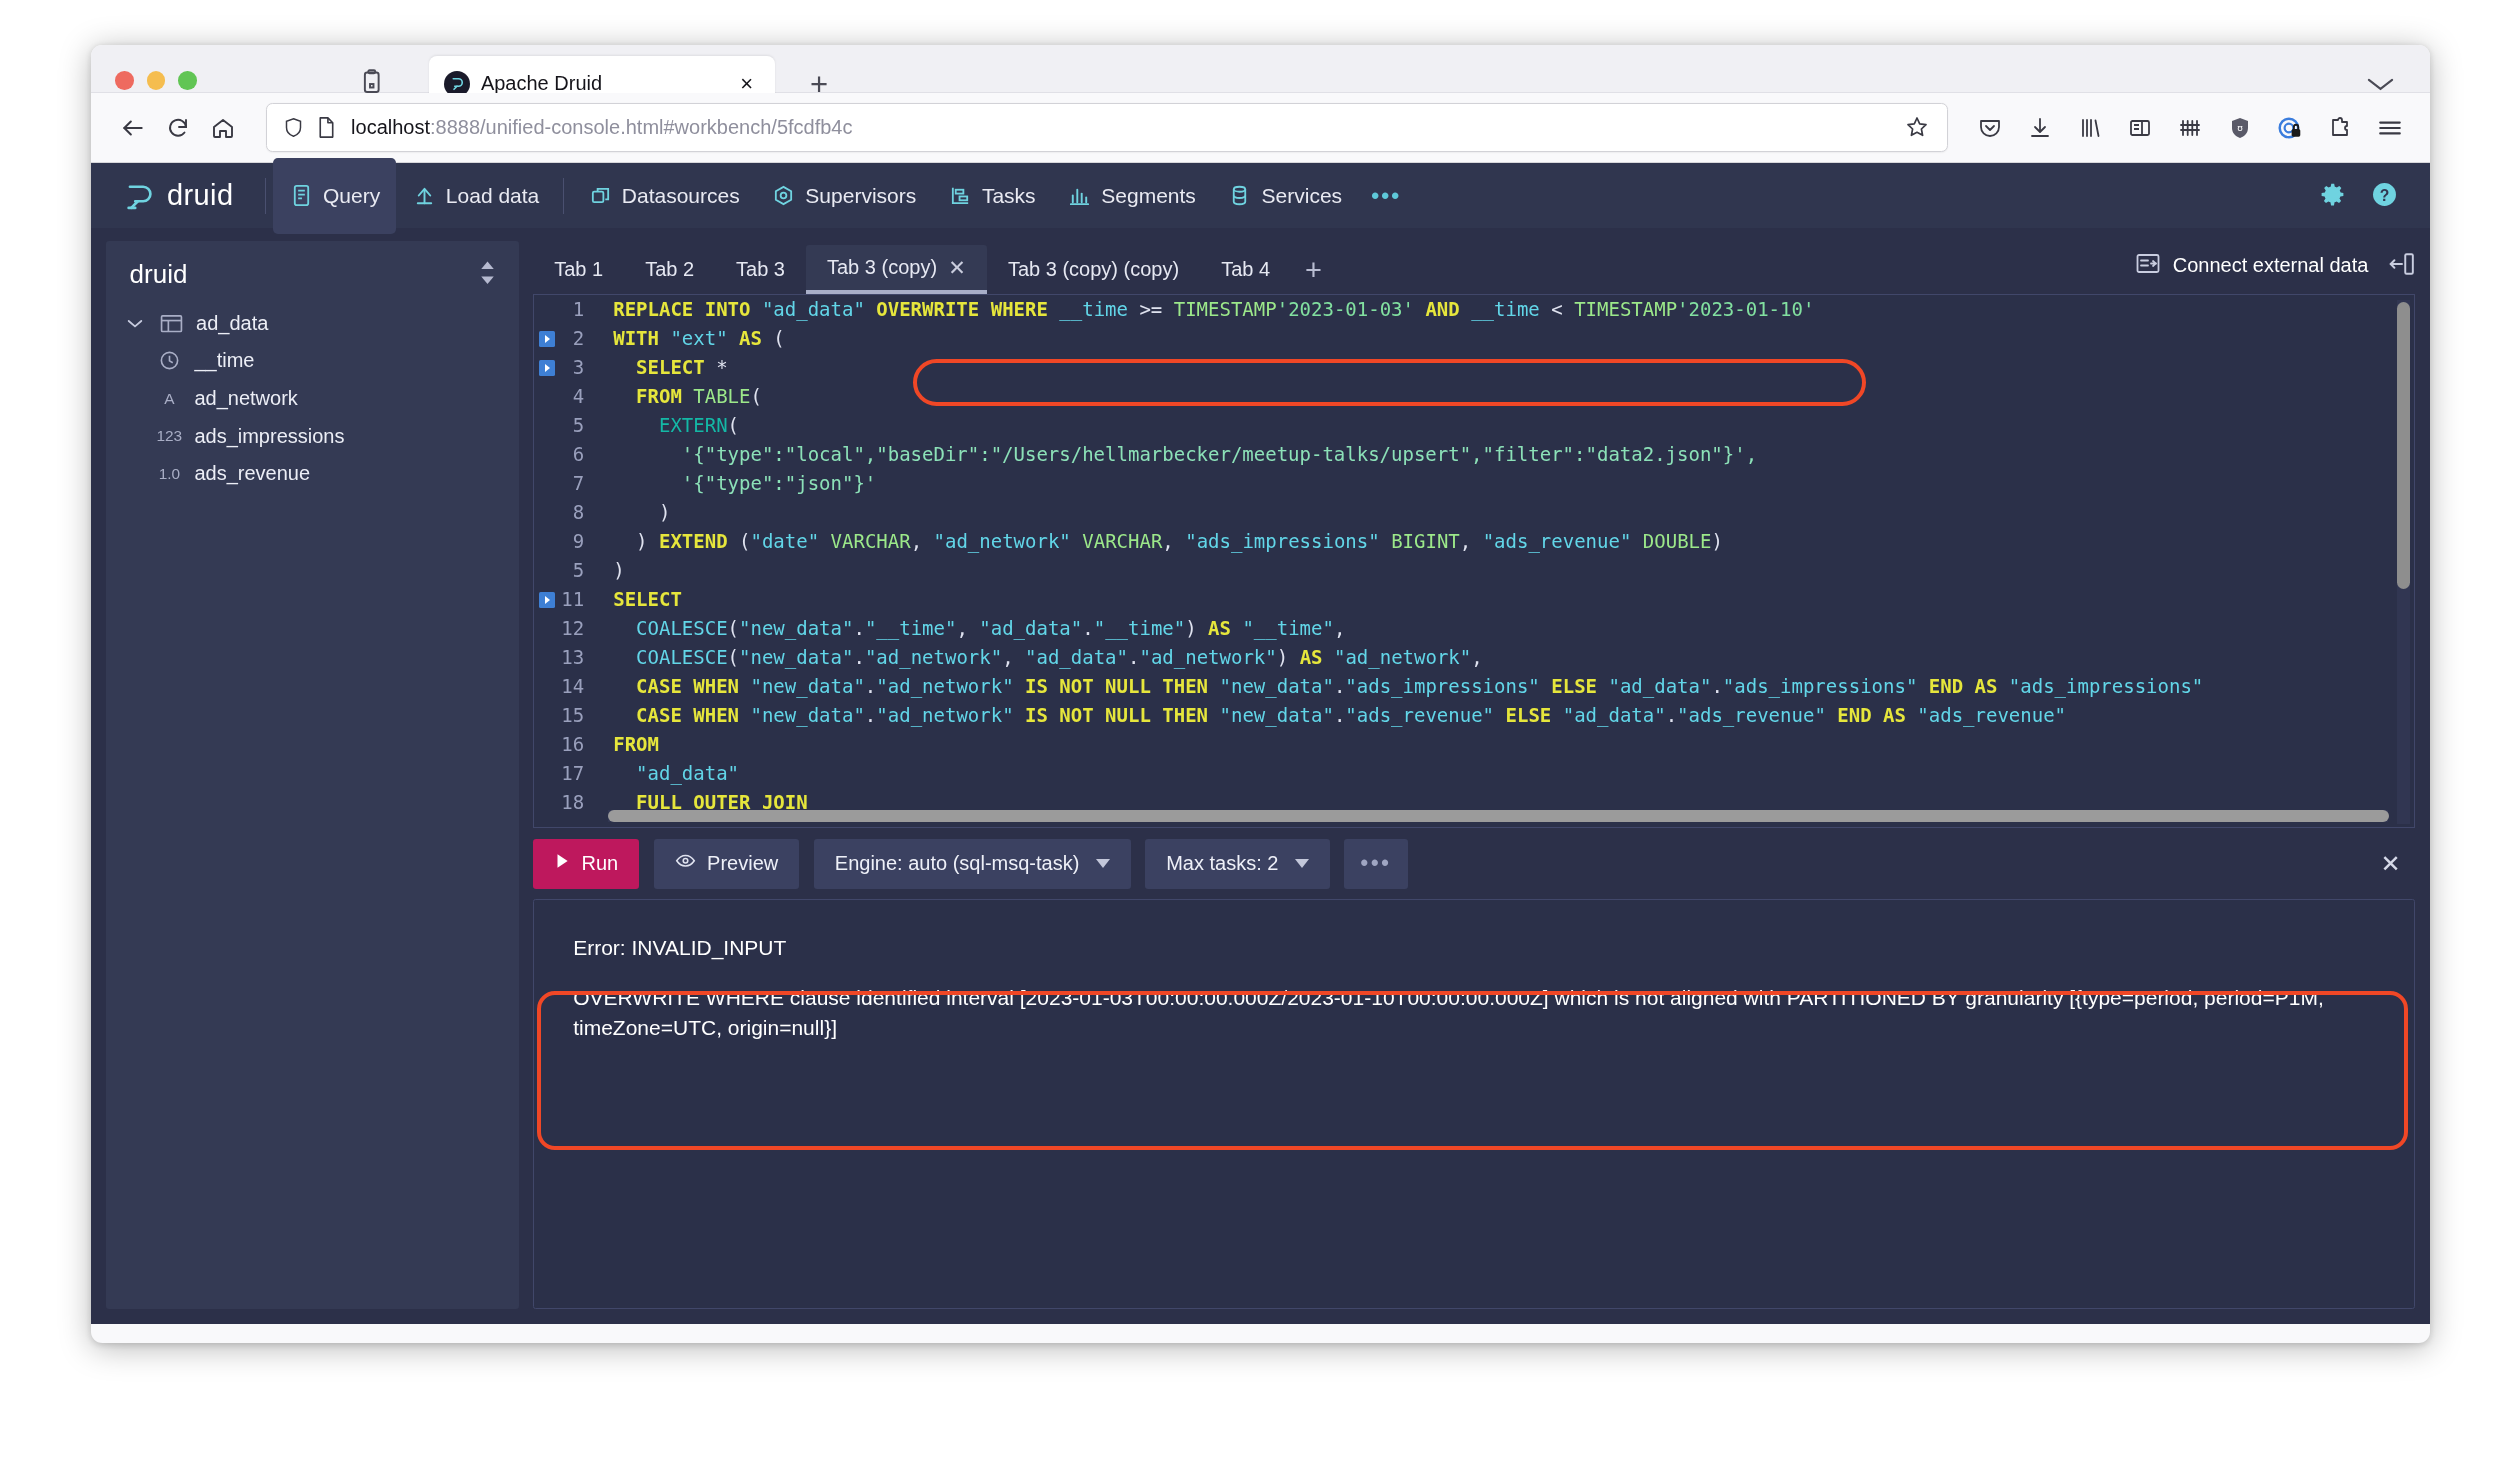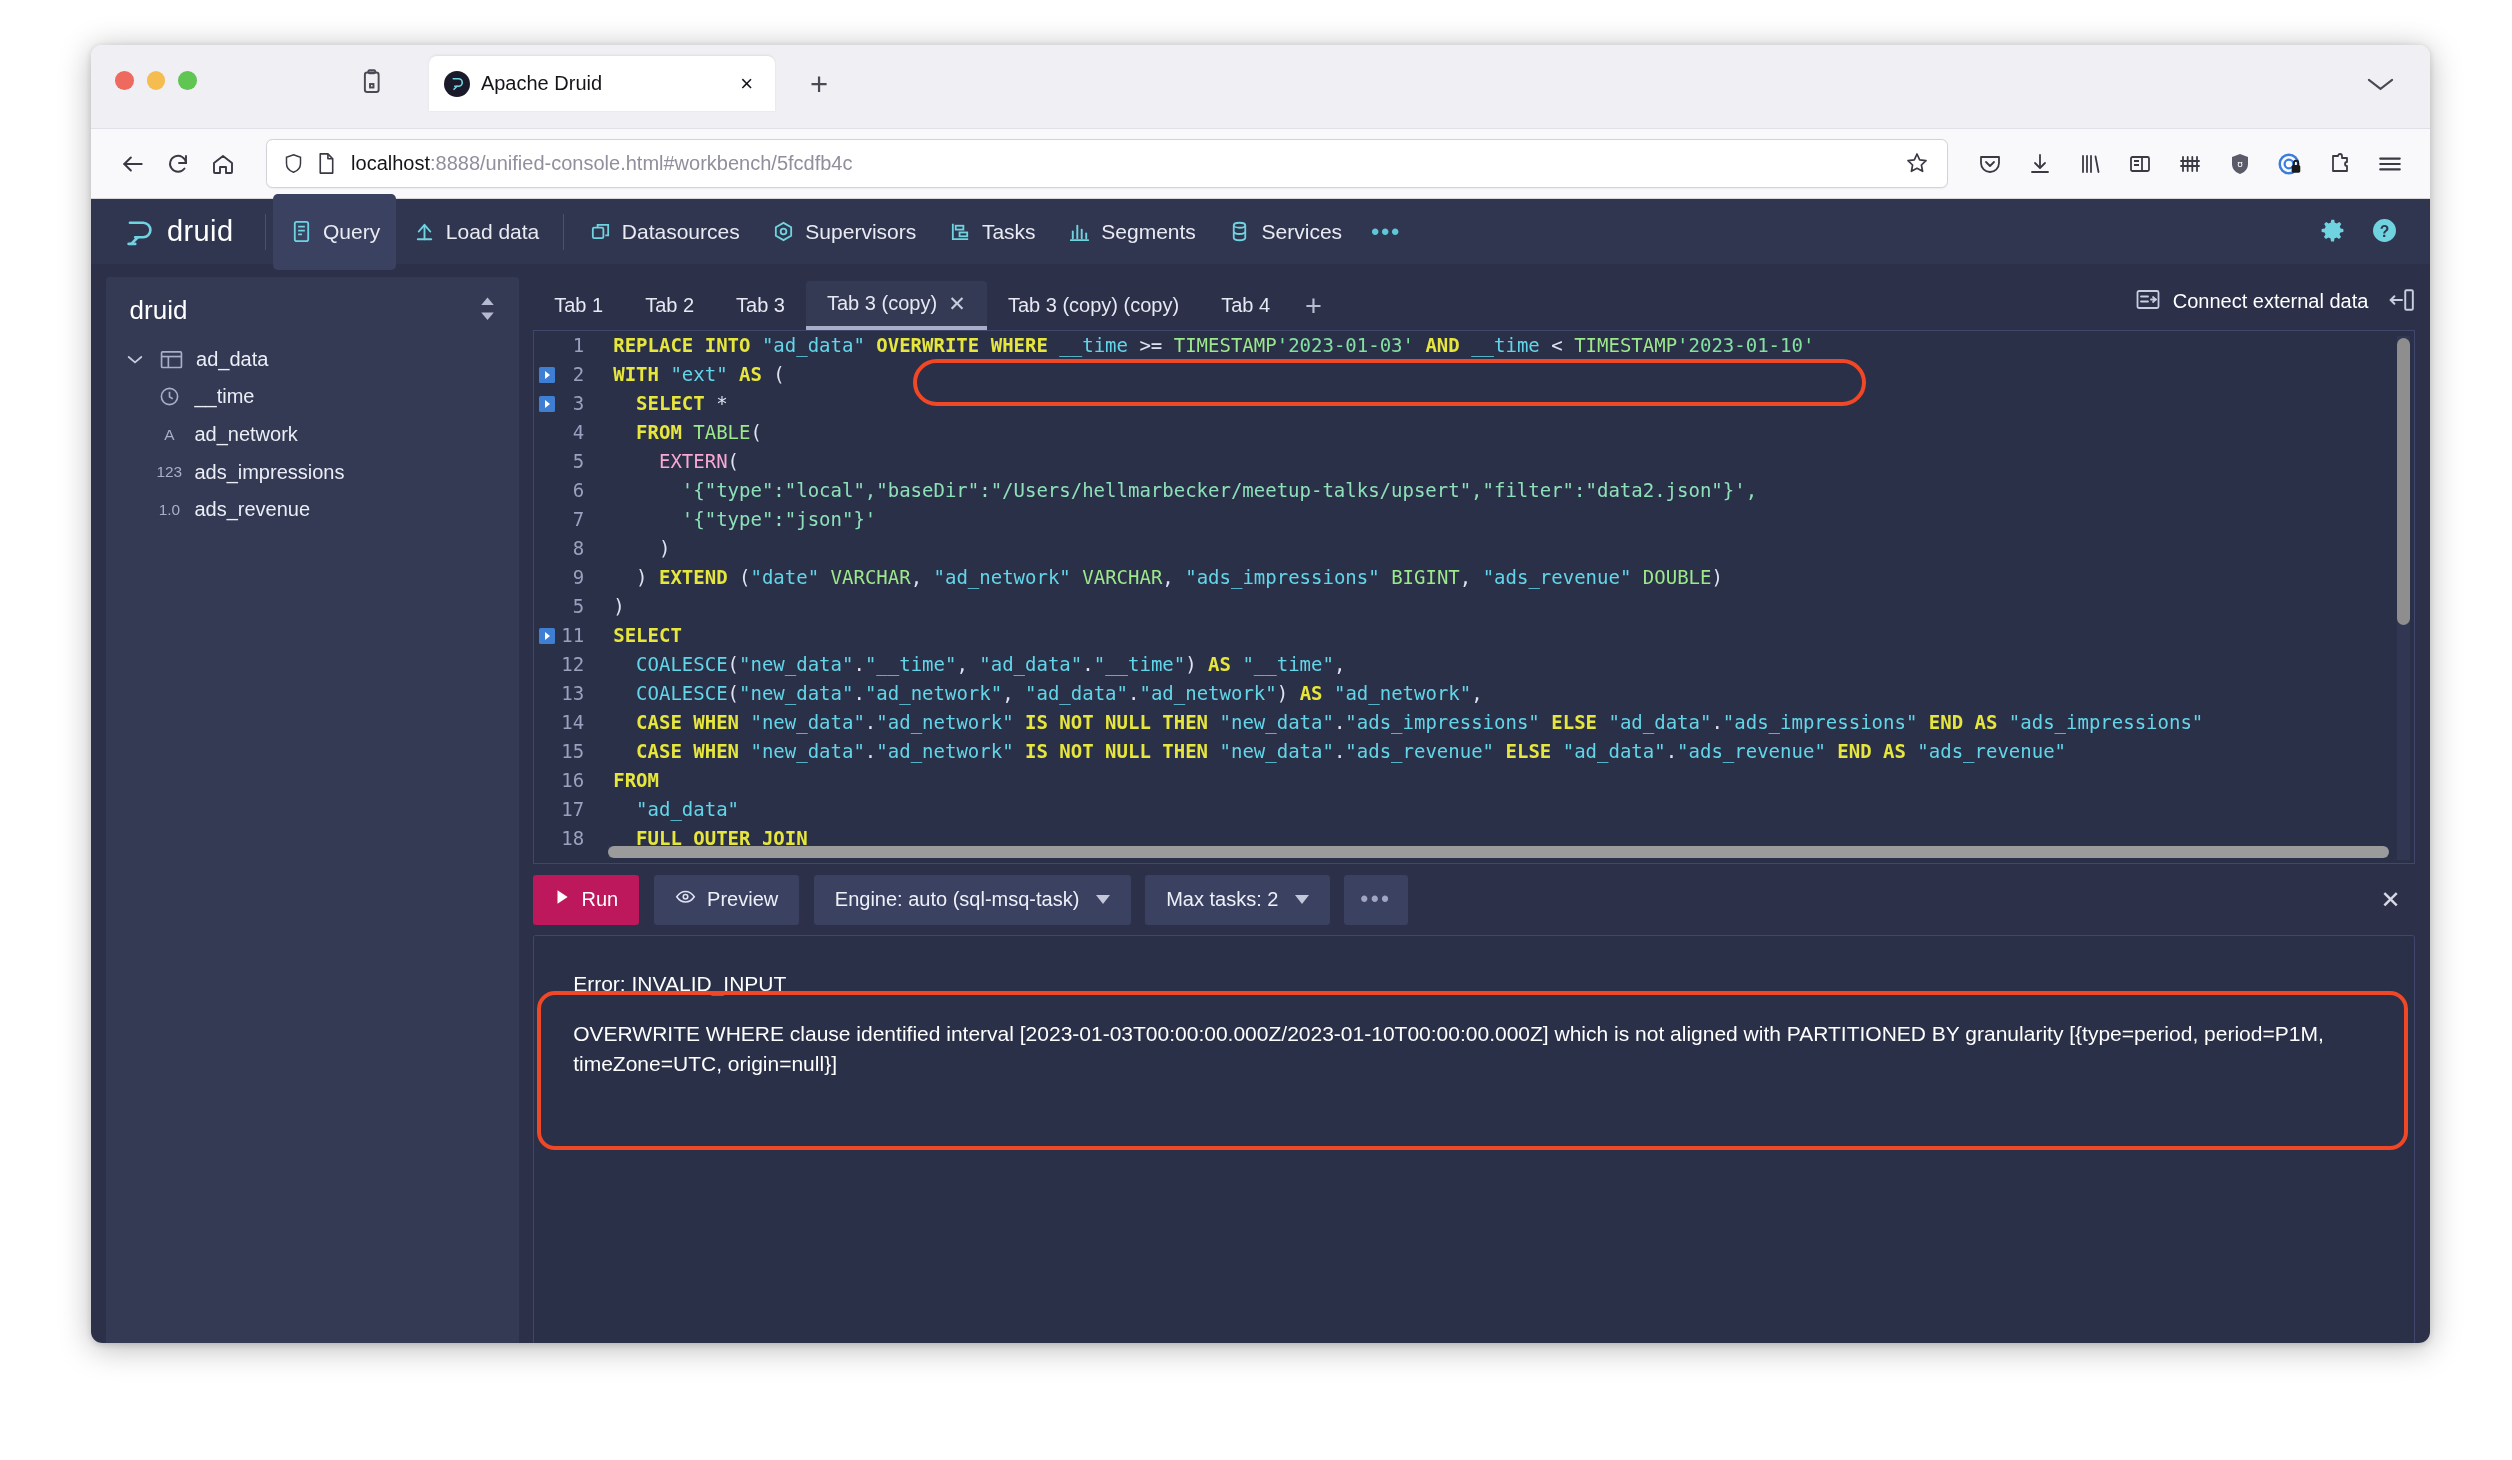--- a/index.html
+++ b/index.html
@@ -24,21 +24,21 @@
     width: 2339px; height: 1298px;
     background: #f9f9fb;
     border-radius: 11.3px;
     box-shadow: 0 4.9px 32px rgba(0,0,0,0.28), 0 1.6px 6.5px rgba(0,0,0,0.14);
     overflow: hidden;
   }
 
   
   #titlebar {
     position: relative;
-    height: 84px;
+    height: 48px;
     background: #f0f0f4;
     border-bottom: 0.8px solid #e0e0e6;
   }
   .traffic-lights {
     position: absolute; left: 24px; top: 26px;
     display: flex; gap: 13px;
   }
   .tl { width: 18.6px; height: 18.6px; border-radius: 50%; }
   .tl.red    { background: #ee6a5f; }
   .tl.yellow { background: #f5bd4f; }
@@ -266,21 +266,21 @@
     content: ""; border-left: 5.7px solid #fff;
     border-top: 4px solid transparent; border-bottom: 4px solid transparent;
     margin-left: 1.6px;
   }
   .code-text { padding-left: 16px; flex: 1 1 auto; }
 
   
   .kw   { color: #e6e63c; font-weight: bold; }          
   .fn   { color: #62d6e8; }          
   .str  { color: #82e0a0; }          
-  .ext  { color: #f9a8d4; }          
+  .ext  { color: #14b8a6; }          
   .typ  { color: #9ce88a; }          
   .pun  { color: #dfe2ef; }          
   .lit  { color: #8ce1b8; }
 
   
   #ed-vscroll {
     position: absolute; right: 4.9px; top: 4.9px;
     width: 13px; height: 524px;
     background: #313652;
   }

